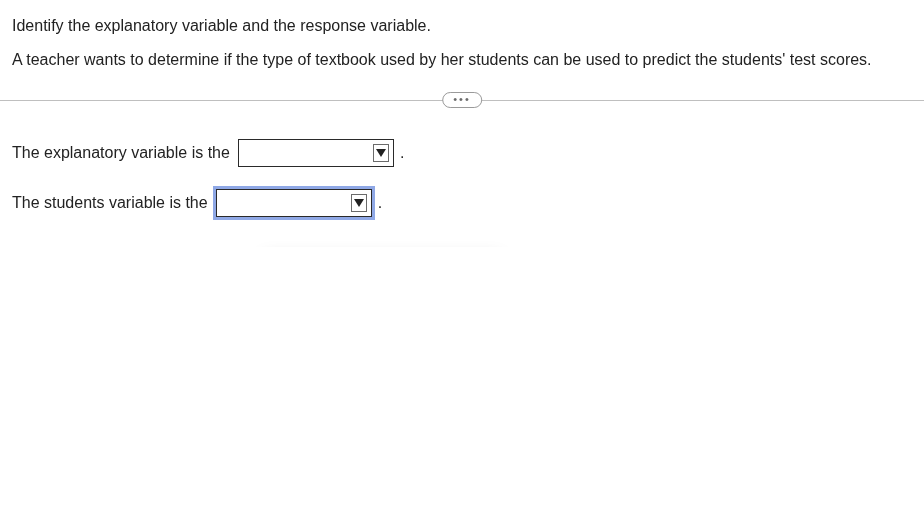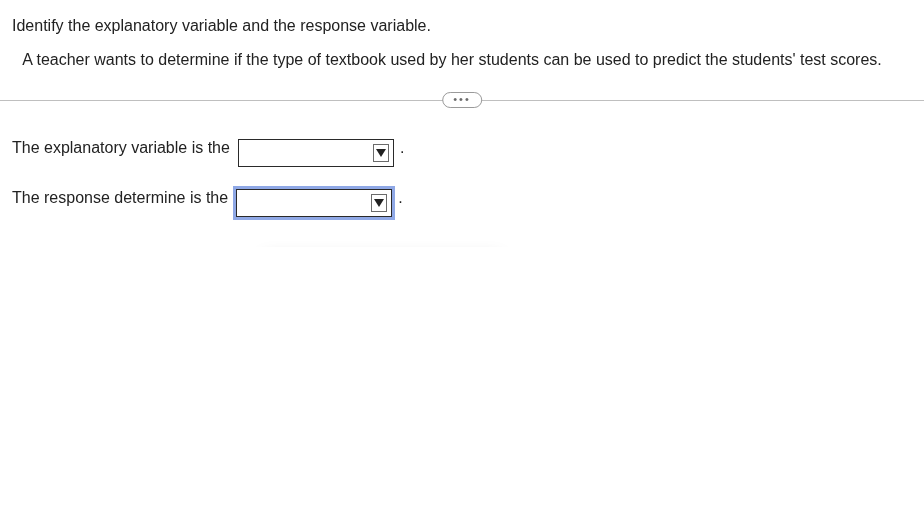--- a/index.html
+++ b/index.html
@@ -6,42 +6,42 @@
   body {
     margin: 0;
     padding: 8px 12px;
     font-family: Arial, Helvetica, sans-serif;
     font-size: 16px;
     color: #222;
     background: #fff;
     width: 924px;
   }
   .instr { margin: 8px 0 12px 0; line-height: 1.3; }
-  .stem  { margin: 0 0 18px 0; line-height: 1.4; max-width: 880px; text-align: center; }
+  .stem  { margin: 0 0 18px 0; line-height: 1.4; max-width: 880px; }
   .divider-wrap {
     position: relative;
     height: 22px;
     margin: 0 -12px 28px -12px;
   }
   .divider-line {
     position: absolute; left: 0; right: 0; top: 50%;
     border-top: 1px solid #bfbfbf;
   }
   .divider-pill {
     position: absolute; top: 50%; left: 50%;
     transform: translate(-50%, -50%);
     background: #fff;
     border: 1px solid #9a9a9a;
     border-radius: 999px;
     padding: 0 10px;
     height: 16px; line-height: 12px;
     color: #6b6b6b; font-size: 11px; letter-spacing: 2px;
     cursor: pointer;
   }
-  .row { display: flex; align-items: flex-start; margin-bottom: 22px; }
+  .row { display: flex; align-items: center; margin-bottom: 22px; }
   .row-label { white-space: nowrap; }
   .dd {
     display: inline-flex; align-items: center; justify-content: flex-end;
     width: 156px; height: 28px;
     border: 1px solid #2a2a2a;
     background: #fff;
     margin: 0 6px 0 8px;
     padding-right: 4px;
     cursor: pointer;
   }
@@ -96,21 +96,21 @@
       <span class="arrow-box">
         <svg width="10" height="8" viewBox="0 0 10 8">
           <polygon points="0,0 10,0 5,8" fill="#222"></polygon>
         </svg>
       </span>
     </span>
     <span class="period">.</span>
   </div>
 
   <div class="row">
-    <span class="row-label">The response determine is the</span>
+    <span class="row-label">The students variable is the</span>
     <span class="dd focused">
       <span></span>
       <span class="arrow-box">
         <svg width="10" height="8" viewBox="0 0 10 8">
           <polygon points="0,0 10,0 5,8" fill="#222"></polygon>
         </svg>
       </span>
     </span>
     <span class="period">.</span>
   </div>

